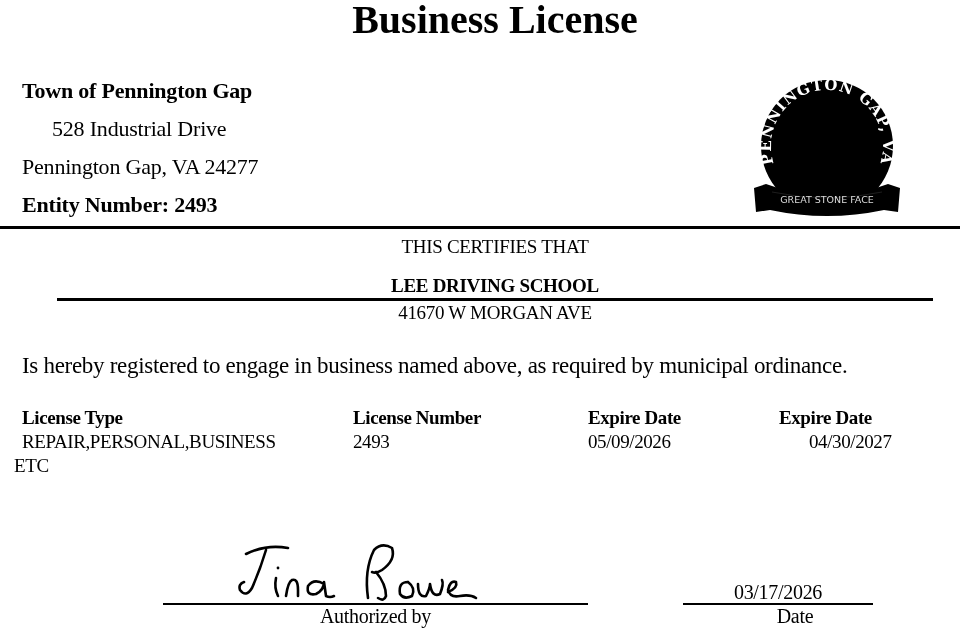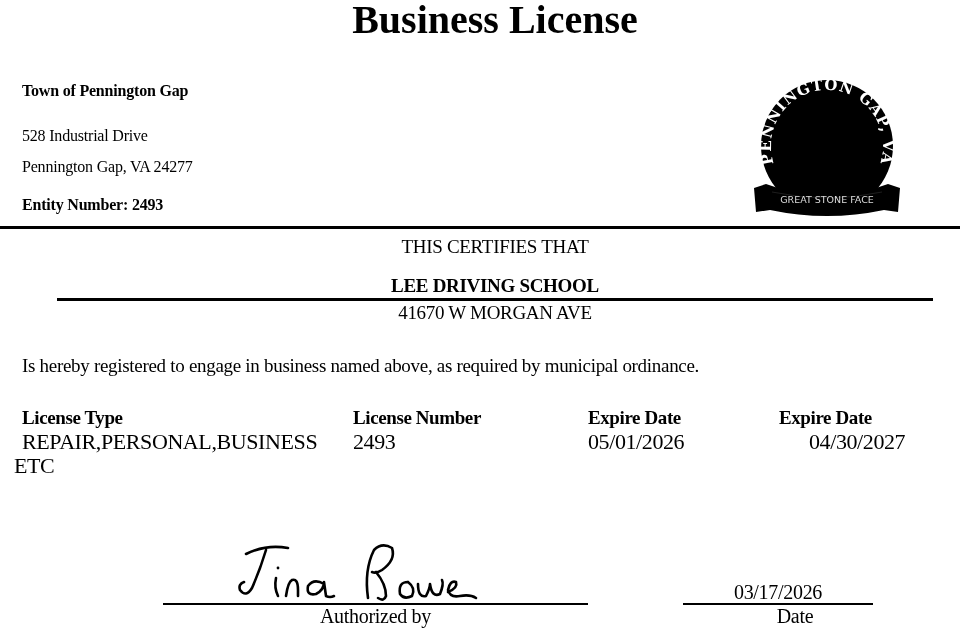--- a/index.html
+++ b/index.html
@@ -18,21 +18,21 @@
     .abs { position: absolute; }
     .title {
       left: 0; width: 990px; top: -4px;
       text-align: center;
       font-size: 40px;
       font-weight: bold;
       letter-spacing: 0px;
     }
     .issuer {
       left: 22px;
-      font-size: 16px;
+      font-size: 22px;
       line-height: 19px;
       white-space: nowrap;
       letter-spacing: -0.2px;
     }
     .bold { font-weight: bold; }
     .hr {
       position: absolute;
       background: #000;
     }
     .seal {
@@ -42,34 +42,34 @@
     .center-text {
       left: 0; width: 990px;
       text-align: center;
       font-size: 19px;
       line-height: 19px;
       white-space: nowrap;
       letter-spacing: -0.3px;
     }
     .statement {
       left: 22px; top: 356px;
-      font-size: 19px;
+      font-size: 23px;
       line-height: 19px;
       white-space: nowrap;
       letter-spacing: -0.3px;
     }
     .col-head {
       font-size: 19px;
       font-weight: bold;
       line-height: 19px;
       white-space: nowrap;
       letter-spacing: -0.4px;
     }
     .col-val {
-      font-size: 22px;
+      font-size: 19px;
       line-height: 19px;
       white-space: nowrap;
       letter-spacing: -0.4px;
     }
     .sig-caption {
       font-size: 20px;
       line-height: 19px;
       text-align: center;
       white-space: nowrap;
       letter-spacing: -0.3px;
@@ -78,21 +78,21 @@
       left: 236px; top: 540px;
       width: 280px; height: 66px;
     }
   </style>
 </head>
 <body>
 
 <div class="abs title">Business License</div>
 
 <div class="abs issuer bold" style="top:81px;">Town of Pennington Gap</div>
-<div class="abs issuer" style="top:126px;">528 Industrial Drive</div>
+<div class="abs issuer" style="top:119px;margin-left:30px;">528 Industrial Drive</div>
 <div class="abs issuer" style="top:157px;">Pennington Gap, VA 24277</div>
 <div class="abs issuer bold" style="top:195px;">Entity Number: 2493</div>
 
 <div class="abs seal">
   <svg width="150" height="146" viewBox="0 0 150 146">
     <defs>
       <path id="sealArc" d="M 22 88 A 56 56 0 1 1 128 88"></path>
     </defs>
     <circle cx="75" cy="70" r="66" fill="#000"></circle>
 
@@ -115,21 +115,21 @@
 <div class="abs statement">Is hereby registered to engage in business named above, as required by municipal ordinance.</div>
 
 <div class="abs col-head" style="left:22px; top:408px;">License Type</div>
 <div class="abs col-val" style="left:22px; top:432px;">REPAIR,PERSONAL,BUSINESS</div>
 <div class="abs col-val" style="left:14px; top:456px;">ETC</div>
 
 <div class="abs col-head" style="left:353px; top:408px;">License Number</div>
 <div class="abs col-val" style="left:353px; top:432px;">2493</div>
 
 <div class="abs col-head" style="left:588px; top:408px;">Expire Date</div>
-<div class="abs col-val" style="left:588px; top:432px;">05/01/2026</div>
+<div class="abs col-val" style="left:588px; top:432px;">05/09/2026</div>
 
 <div class="abs col-head" style="left:779px; top:408px;">Expire Date</div>
 <div class="abs col-val" style="left:779px; top:432px;margin-left:30px;">04/30/2027</div>
 
 <div class="abs signature">
   <svg width="280" height="66" viewBox="0 0 280 66" fill="none" stroke="#000" stroke-width="2.6" stroke-linecap="round" stroke-linejoin="round">
 
     <path d="M 10 14 Q 30 4 52 8"></path>
     <path d="M 30 10 Q 24 30 16 48 Q 10 58 4 50 Q 2 44 8 42"></path>
 

